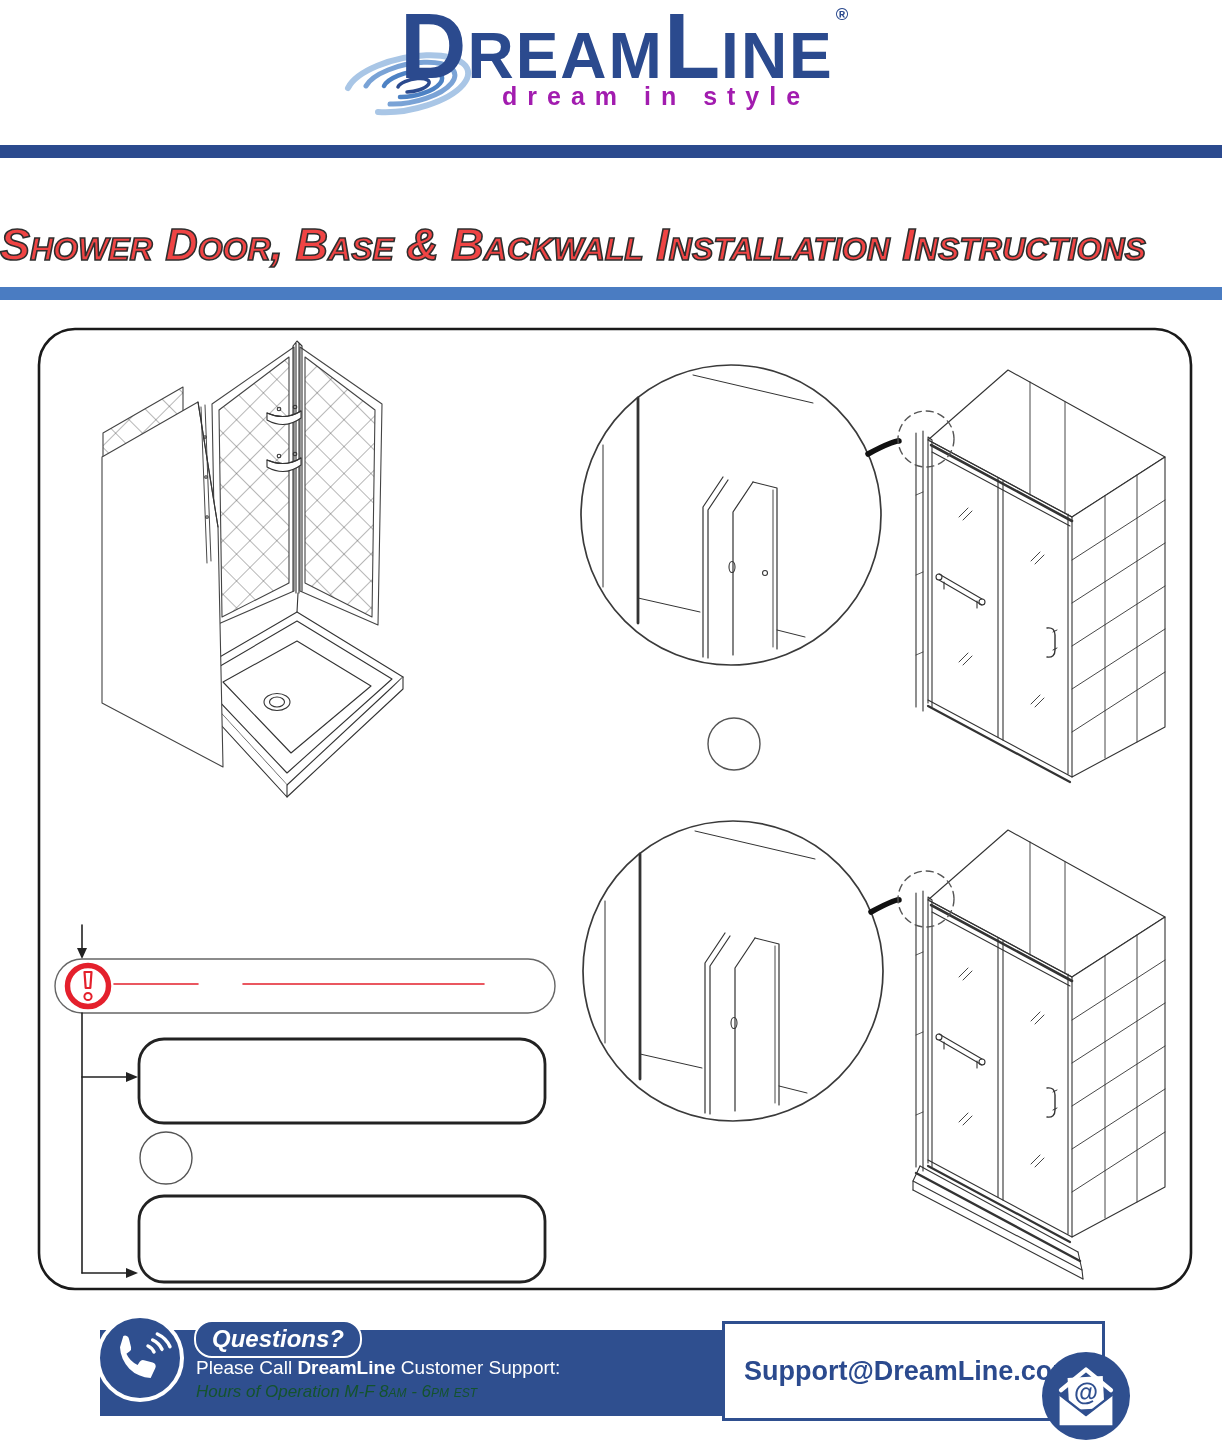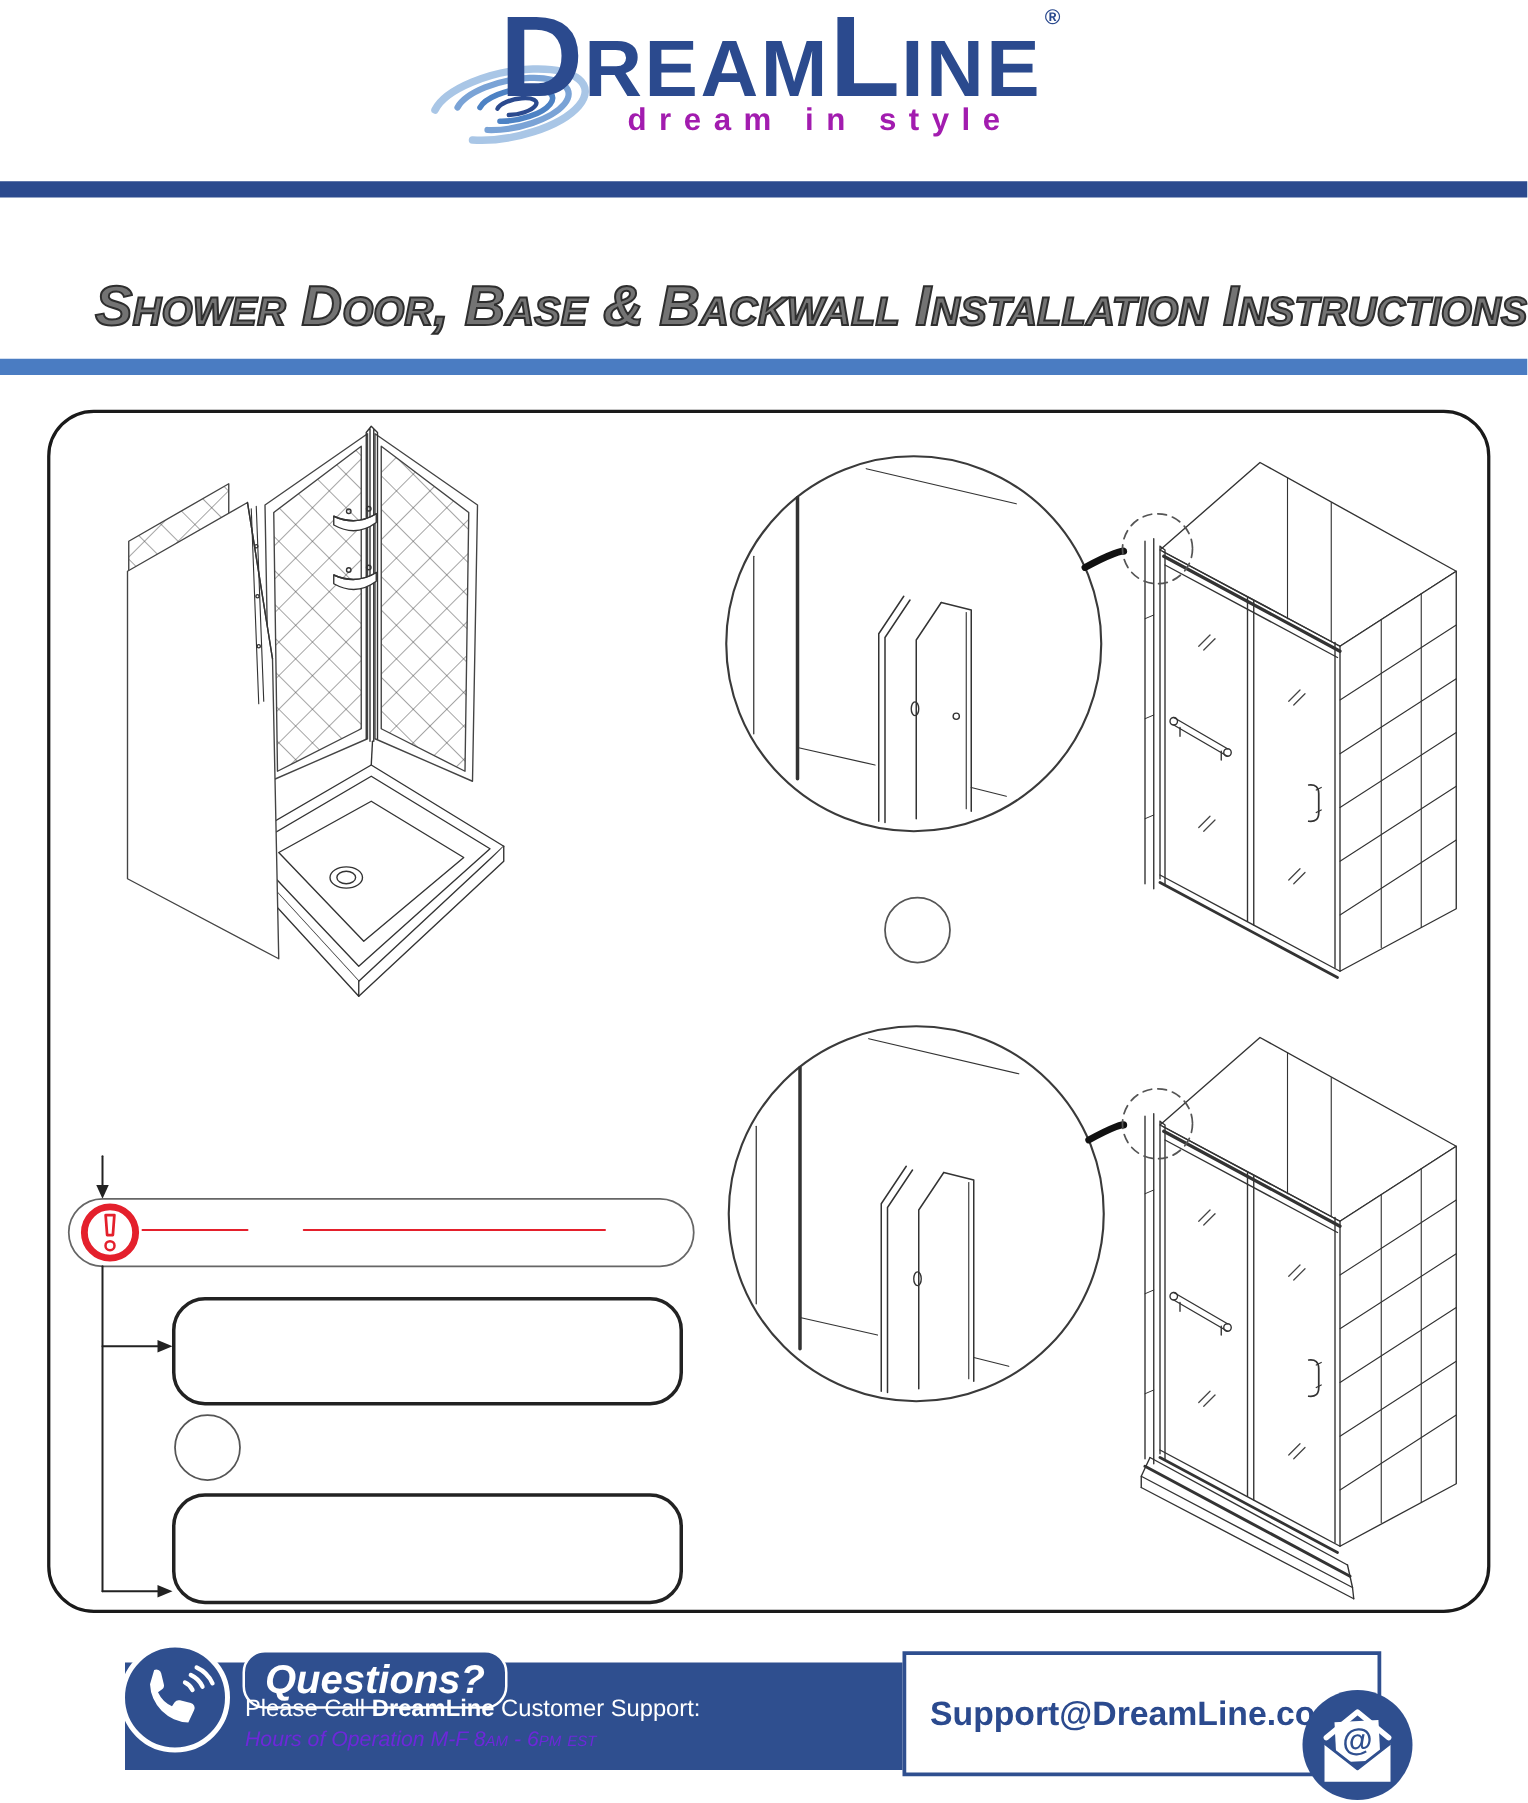--- a/index.html
+++ b/index.html
@@ -10,34 +10,34 @@
   .logo-text{position:absolute;left:400px;top:0;display:flex;align-items:baseline;
     color:#2B4A8E;font-weight:700;line-height:1}
   .logo-big{font-size:92px;letter-spacing:1px}
   .logo-small{font-size:64px;letter-spacing:2px}
   .logo-reg{font-size:17px;position:relative;top:-58px;left:2px;font-weight:700}
   .tagline{position:absolute;left:502px;top:82px;color:#a21caf;font-size:25px;
     font-weight:700;letter-spacing:10px;white-space:nowrap}
   
   .bar-navy{position:absolute;left:0;top:145px;width:1222px;height:13px;background:#2B4A8E}
   .bar-blue{position:absolute;left:0;top:287px;width:1222px;height:13px;background:#4A7CC2}
-  .doc-title{position:absolute;left:0;top:219px;width:1222px;text-align:right;
+  .doc-title{position:absolute;left:0;top:219px;width:1222px;text-align:left;
     font-size:45px;font-weight:700;font-style:italic;font-variant:small-caps;
-    color:#737373;-webkit-text-stroke:1.6px #2e2e2e;text-stroke:1.6px #2e2e2e;
+    color:#ef4444;-webkit-text-stroke:1.6px #2e2e2e;text-stroke:1.6px #2e2e2e;
     letter-spacing:0px;white-space:nowrap}
   
   #main-diagram{position:absolute;left:35px;top:325px}
   
   .footer-bar{position:absolute;left:100px;top:1330px;width:628px;height:86px;background:#2F4F8F}
   .phone-circle{position:absolute;left:96px;top:1314px;width:80px;height:80px;border-radius:50%;
     background:#2F4F8F;border:4px solid #fff}
   .q-pill{position:absolute;left:194px;top:1320px;padding:3px 16px;border:2.5px solid #fff;
-    border-radius:18px;background:#2F4F8F;color:#fff;font-size:32px;font-weight:700;font-style:italic}
+    border-radius:18px;background:#2F4F8F;color:#fff;font-size:24px;font-weight:700;font-style:italic}
   .sup-line1{position:absolute;left:196px;top:1357px;color:#fff;font-size:19px;white-space:nowrap}
-  .sup-line2{position:absolute;left:196px;top:1382px;color:#6d28d9;font-size:17px;font-style:italic;white-space:nowrap}
+  .sup-line2{position:absolute;left:196px;top:1382px;color:#14532d;font-size:17px;font-style:italic;white-space:nowrap}
   .sc{font-variant:small-caps}
   .bold{font-weight:700}
   .email-box{position:absolute;left:722px;top:1321px;width:383px;height:100px;background:#fff;
     border:3px solid #2F4F8F;box-sizing:border-box}
   .email-text{position:absolute;left:744px;top:1356px;color:#2B4A8E;font-size:27px;font-weight:700;white-space:nowrap}
   .email-circle{position:absolute;left:1042px;top:1352px;width:88px;height:88px;border-radius:50%;background:#2F4F8F}
 </style>
 </head>
 <body>
 

